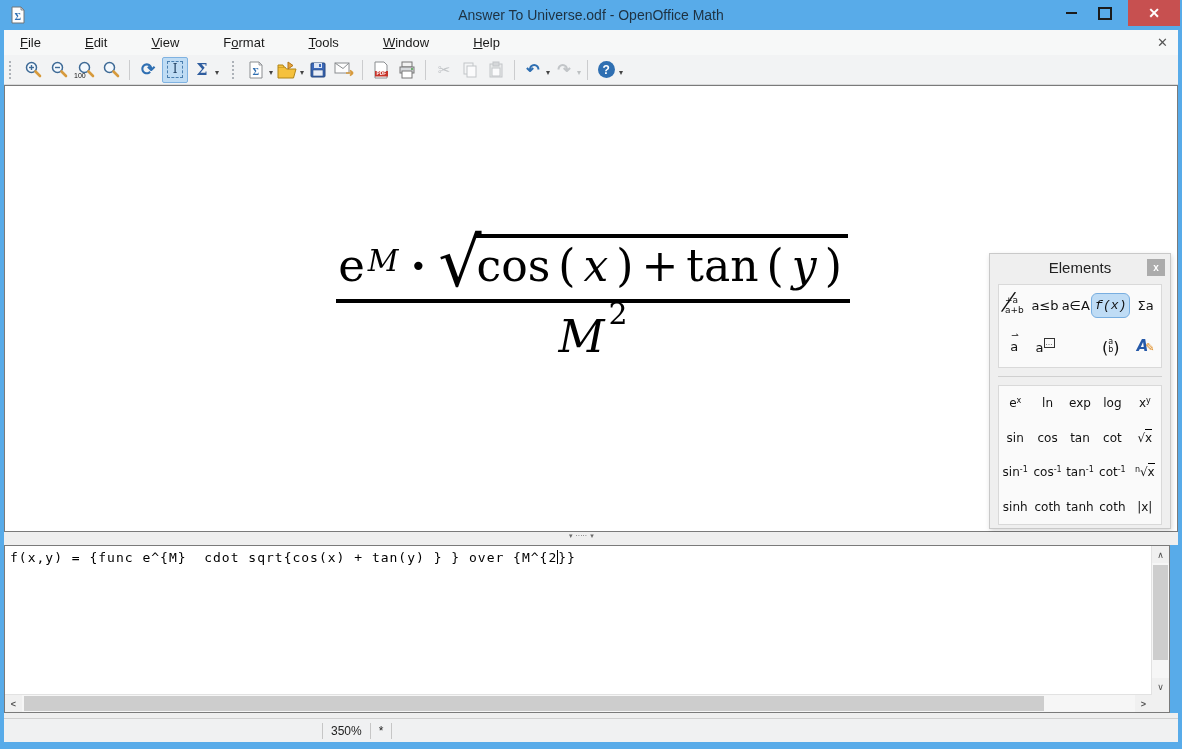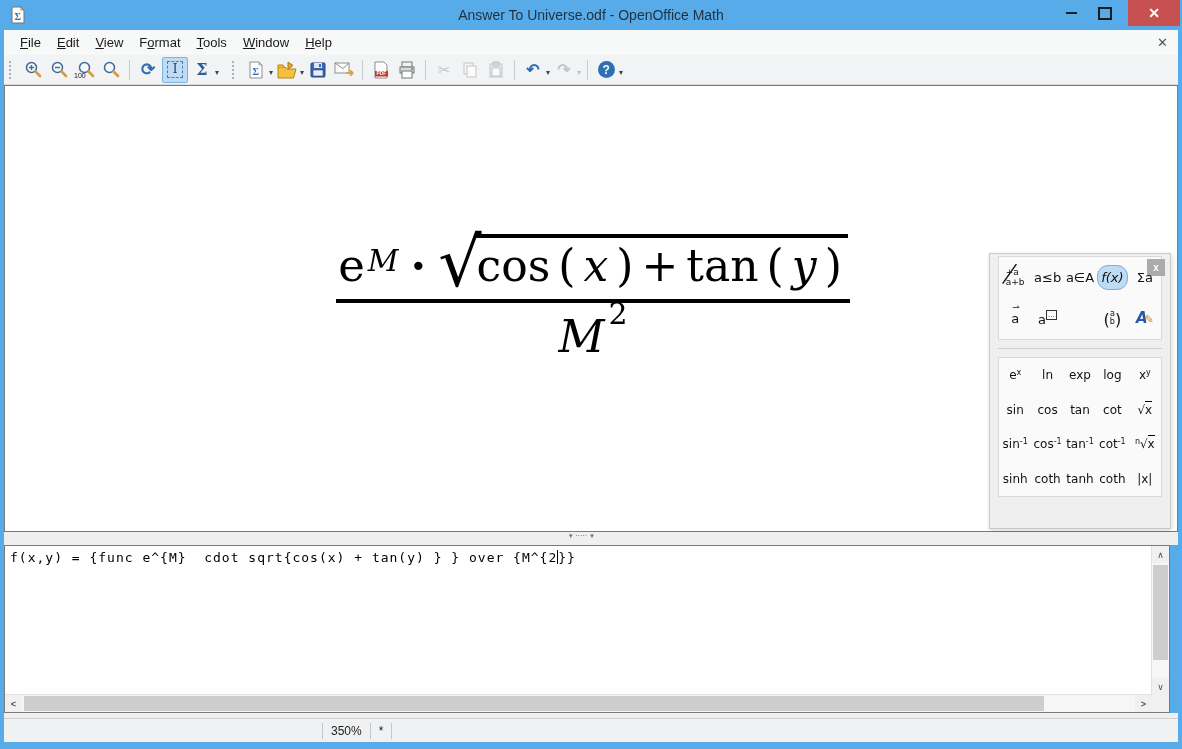--- a/index.html
+++ b/index.html
@@ -61,21 +61,21 @@
   
   .elements{position:absolute;left:984px;top:167px;width:182px;height:276px;background:#EFEFEF;
             border:1px solid #C9C9C9;box-sizing:border-box;box-shadow:1px 2px 5px rgba(0,0,0,.15);}
   .el-title{height:28px;line-height:28px;text-align:center;font-size:15px;color:#222;}
   .el-close{position:absolute;top:5px;right:5px;width:18px;height:17px;background:#ABABAB;color:#fff;
             font-size:10px;font-weight:bold;display:flex;align-items:center;justify-content:center;}
   .cat-box{margin:2px 8px 0;height:84px;background:#FAFAFA;border:1px solid #D9D9D9;box-sizing:border-box;
            display:grid;grid-template-columns:repeat(5,1fr);grid-template-rows:1fr 1fr;align-items:center;justify-items:center;
            font-family:"DejaVu Sans",sans-serif;font-size:13px;color:#111;}
   .cat-cell{position:relative;line-height:1;}
-  .cat-sel{background:#BFDCF5;border:1px solid #78AEE0;padding:5px 3px;border-radius:11px;}
+  .cat-sel{background:#BFDCF5;border:1px solid #78AEE0;padding:5px 3px;border-radius:6px;font-family:Liberation Mono, monospace;}
   .mini-frac{display:inline-block;font-size:9px;line-height:1;text-align:center;position:relative;}
   .mini-frac .mf-top{display:block;text-align:left;margin-bottom:1px;}
   .mini-frac .mf-bot{display:block;text-align:left;}
   .mini-frac .mf-slash{position:absolute;left:-2px;top:-3px;font-size:18px;font-weight:200;transform:rotate(8deg);}
   .vec-arrow{position:absolute;top:-9px;left:1px;font-size:9px;}
   .bubble{font-size:7px;border:1px solid #333;padding:0 1px;vertical-align:7px;line-height:1.2;}
   .br-col{display:inline-block;font-size:8px;line-height:1;text-align:center;vertical-align:-2px;}
   .br-par{font-size:16px;vertical-align:-3px;}
   .fmt-a{color:#2558A8;font-weight:bold;font-style:italic;font-size:15px;}
   .fmt-pencil{color:#E08A1E;font-size:11px;margin-left:-3px;}
@@ -131,21 +131,21 @@
       </div>
     <div class="win-btn btn-max">
         <span class="max-glyph"></span>
       </div>
     <div class="win-btn btn-close">
         <span>✕</span>
       </div>
   </div>
 
   <div class="menubar">
-    <span style="display:flex;">
+    <span style="display:flex;gap:28px;">
         <span class="menu-item"><u>F</u>ile</span>
         <span class="menu-item"><u>E</u>dit</span>
         <span class="menu-item"><u>V</u>iew</span>
         <span class="menu-item">F<u>o</u>rmat</span>
         <span class="menu-item"><u>T</u>ools</span>
         <span class="menu-item"><u>W</u>indow</span>
         <span class="menu-item"><u>H</u>elp</span>
       </span>
     <span class="menu-doc-close">✕</span>
   </div>
@@ -299,20 +299,21 @@
             <span class="sqrt-sign">√</span>
             <span class="sqrt-body"><span>cos</span><span>(</span><span class="it">x</span><span>)</span><span>+</span><span>tan</span><span>(</span><span class="it">y</span><span style="margin-right:0">)</span></span>
           </span>
         </span>
         <span class="frac-bar"></span>
         <span class="den"><span class="it">M</span><span class="sup2">2</span></span>
       </span>
     </div>
 
     <div class="elements">
+      <div class="el-title">Elements</div>
       <div class="el-close">
           <span>x</span>
         </div>
 
       <div class="cat-box">
         <span class="cat-cell">
           <span class="mini-frac">
             <span class="mf-slash">╱</span>
             <span class="mf-top">+a</span>
             <span class="mf-bot">a+b</span>

